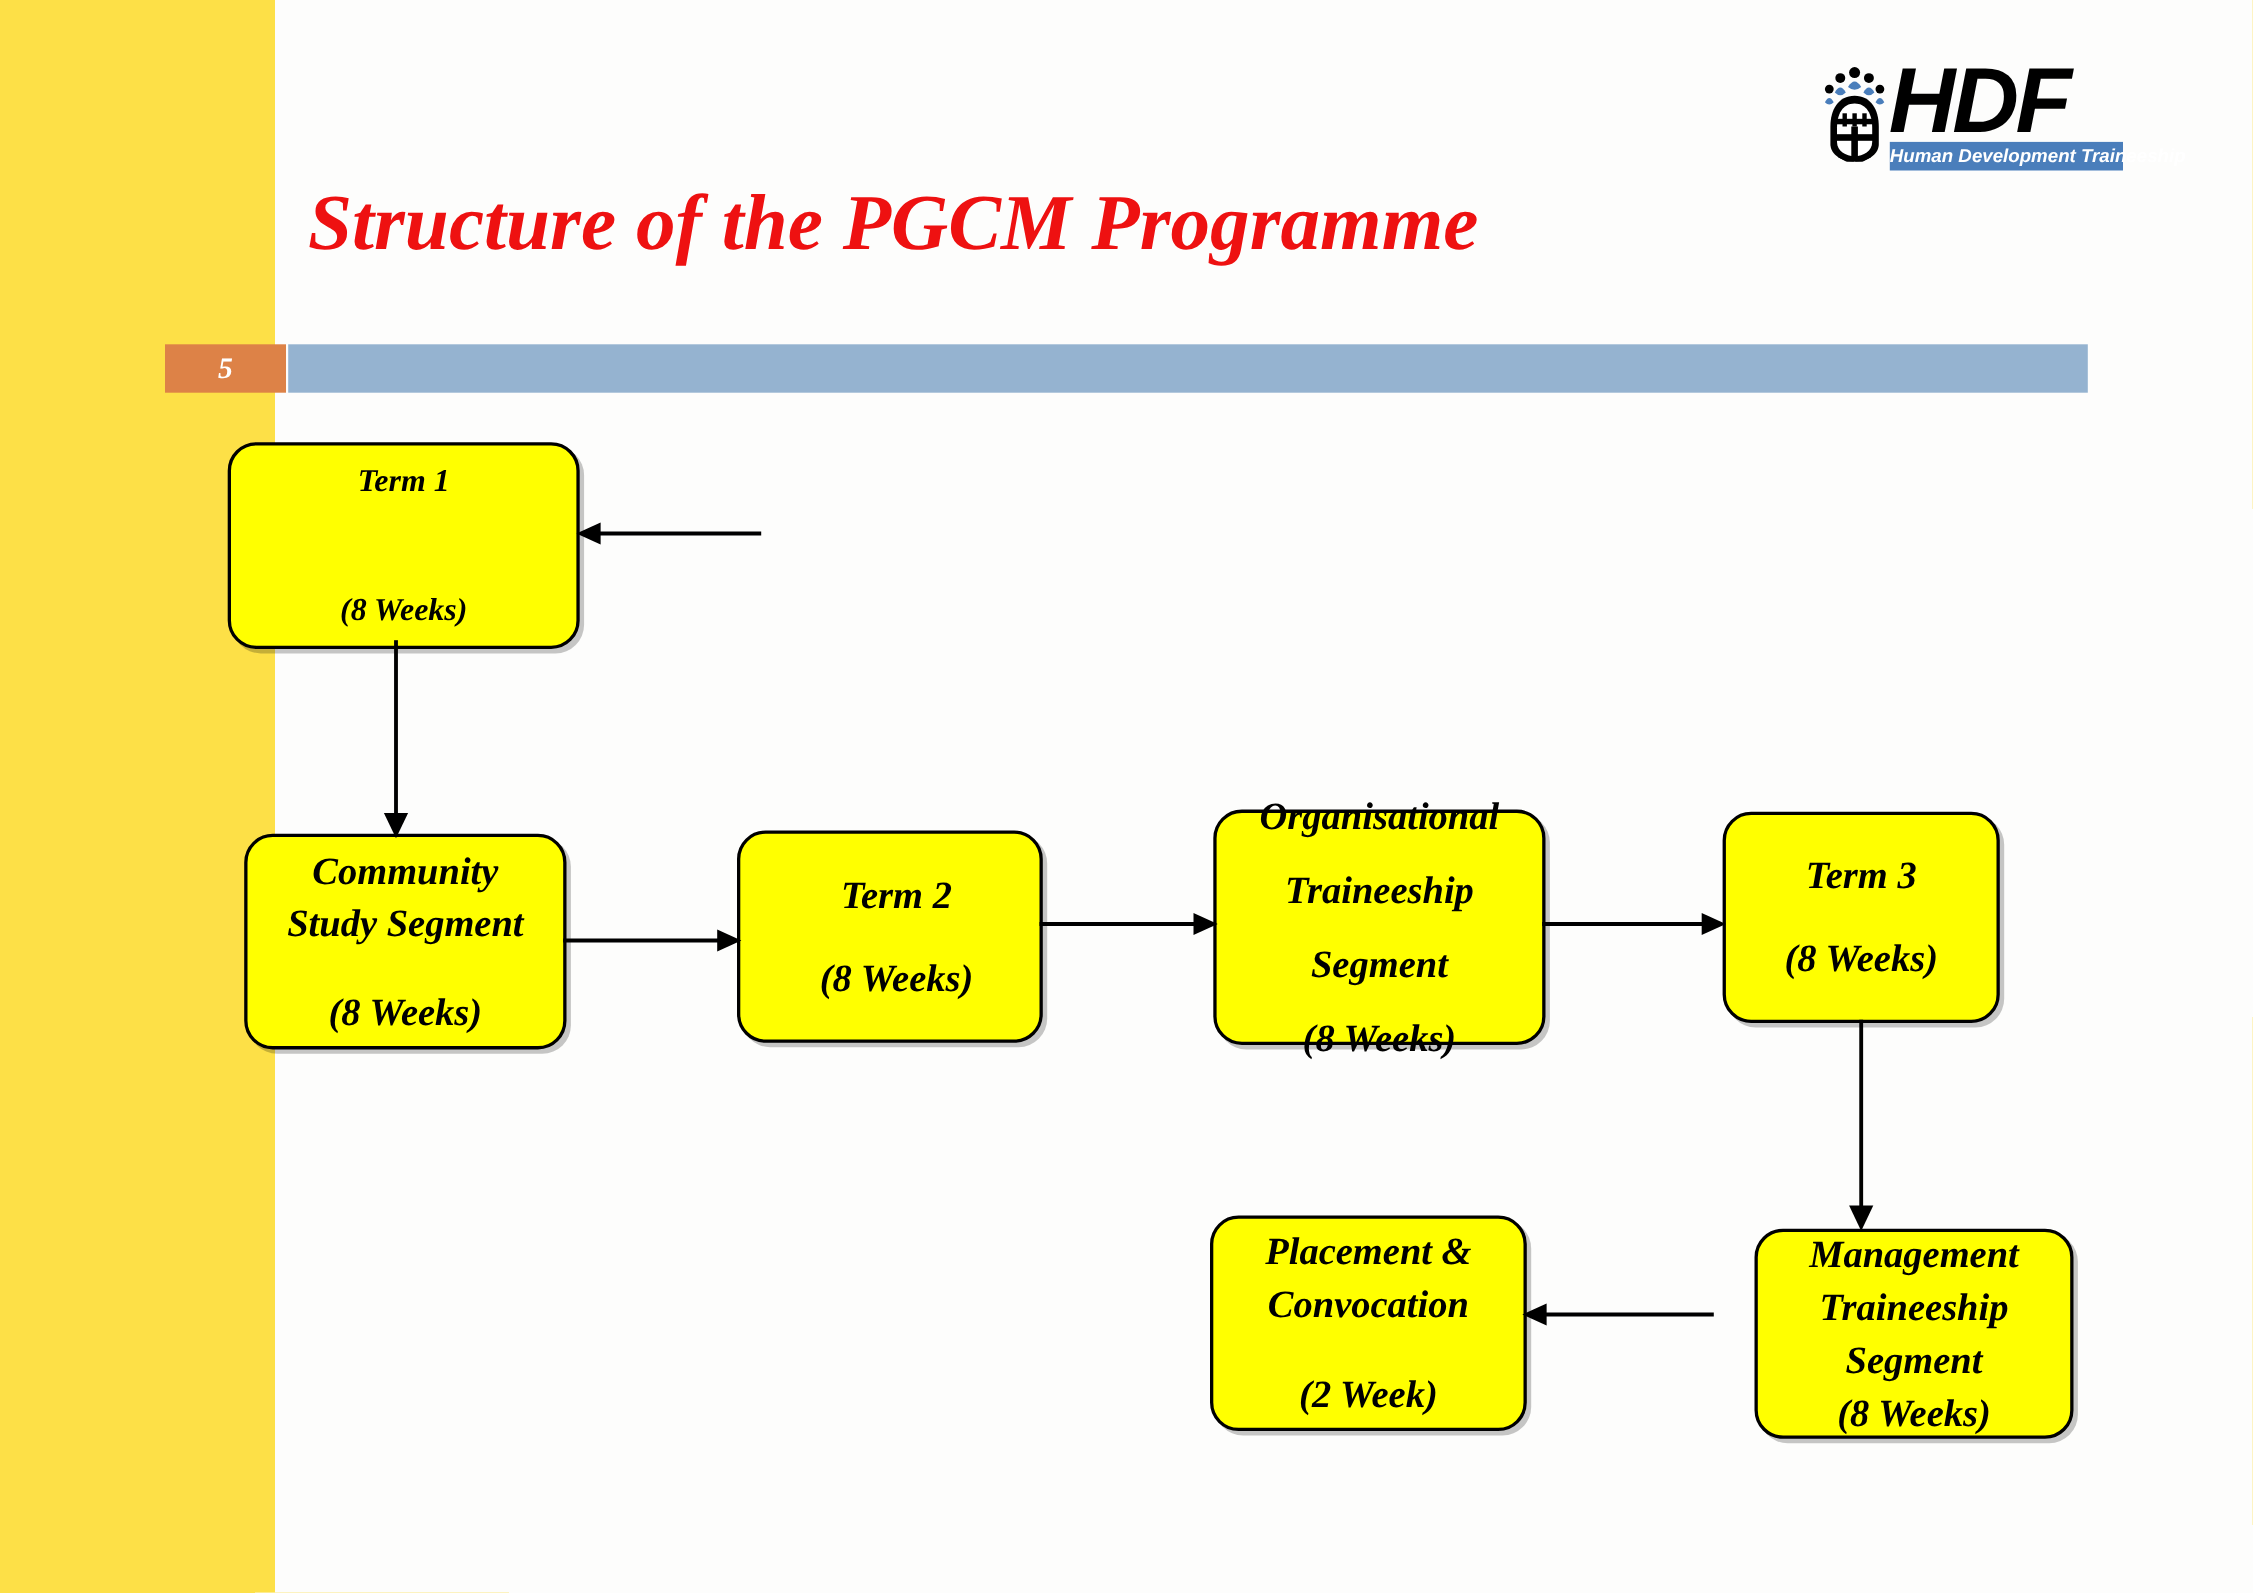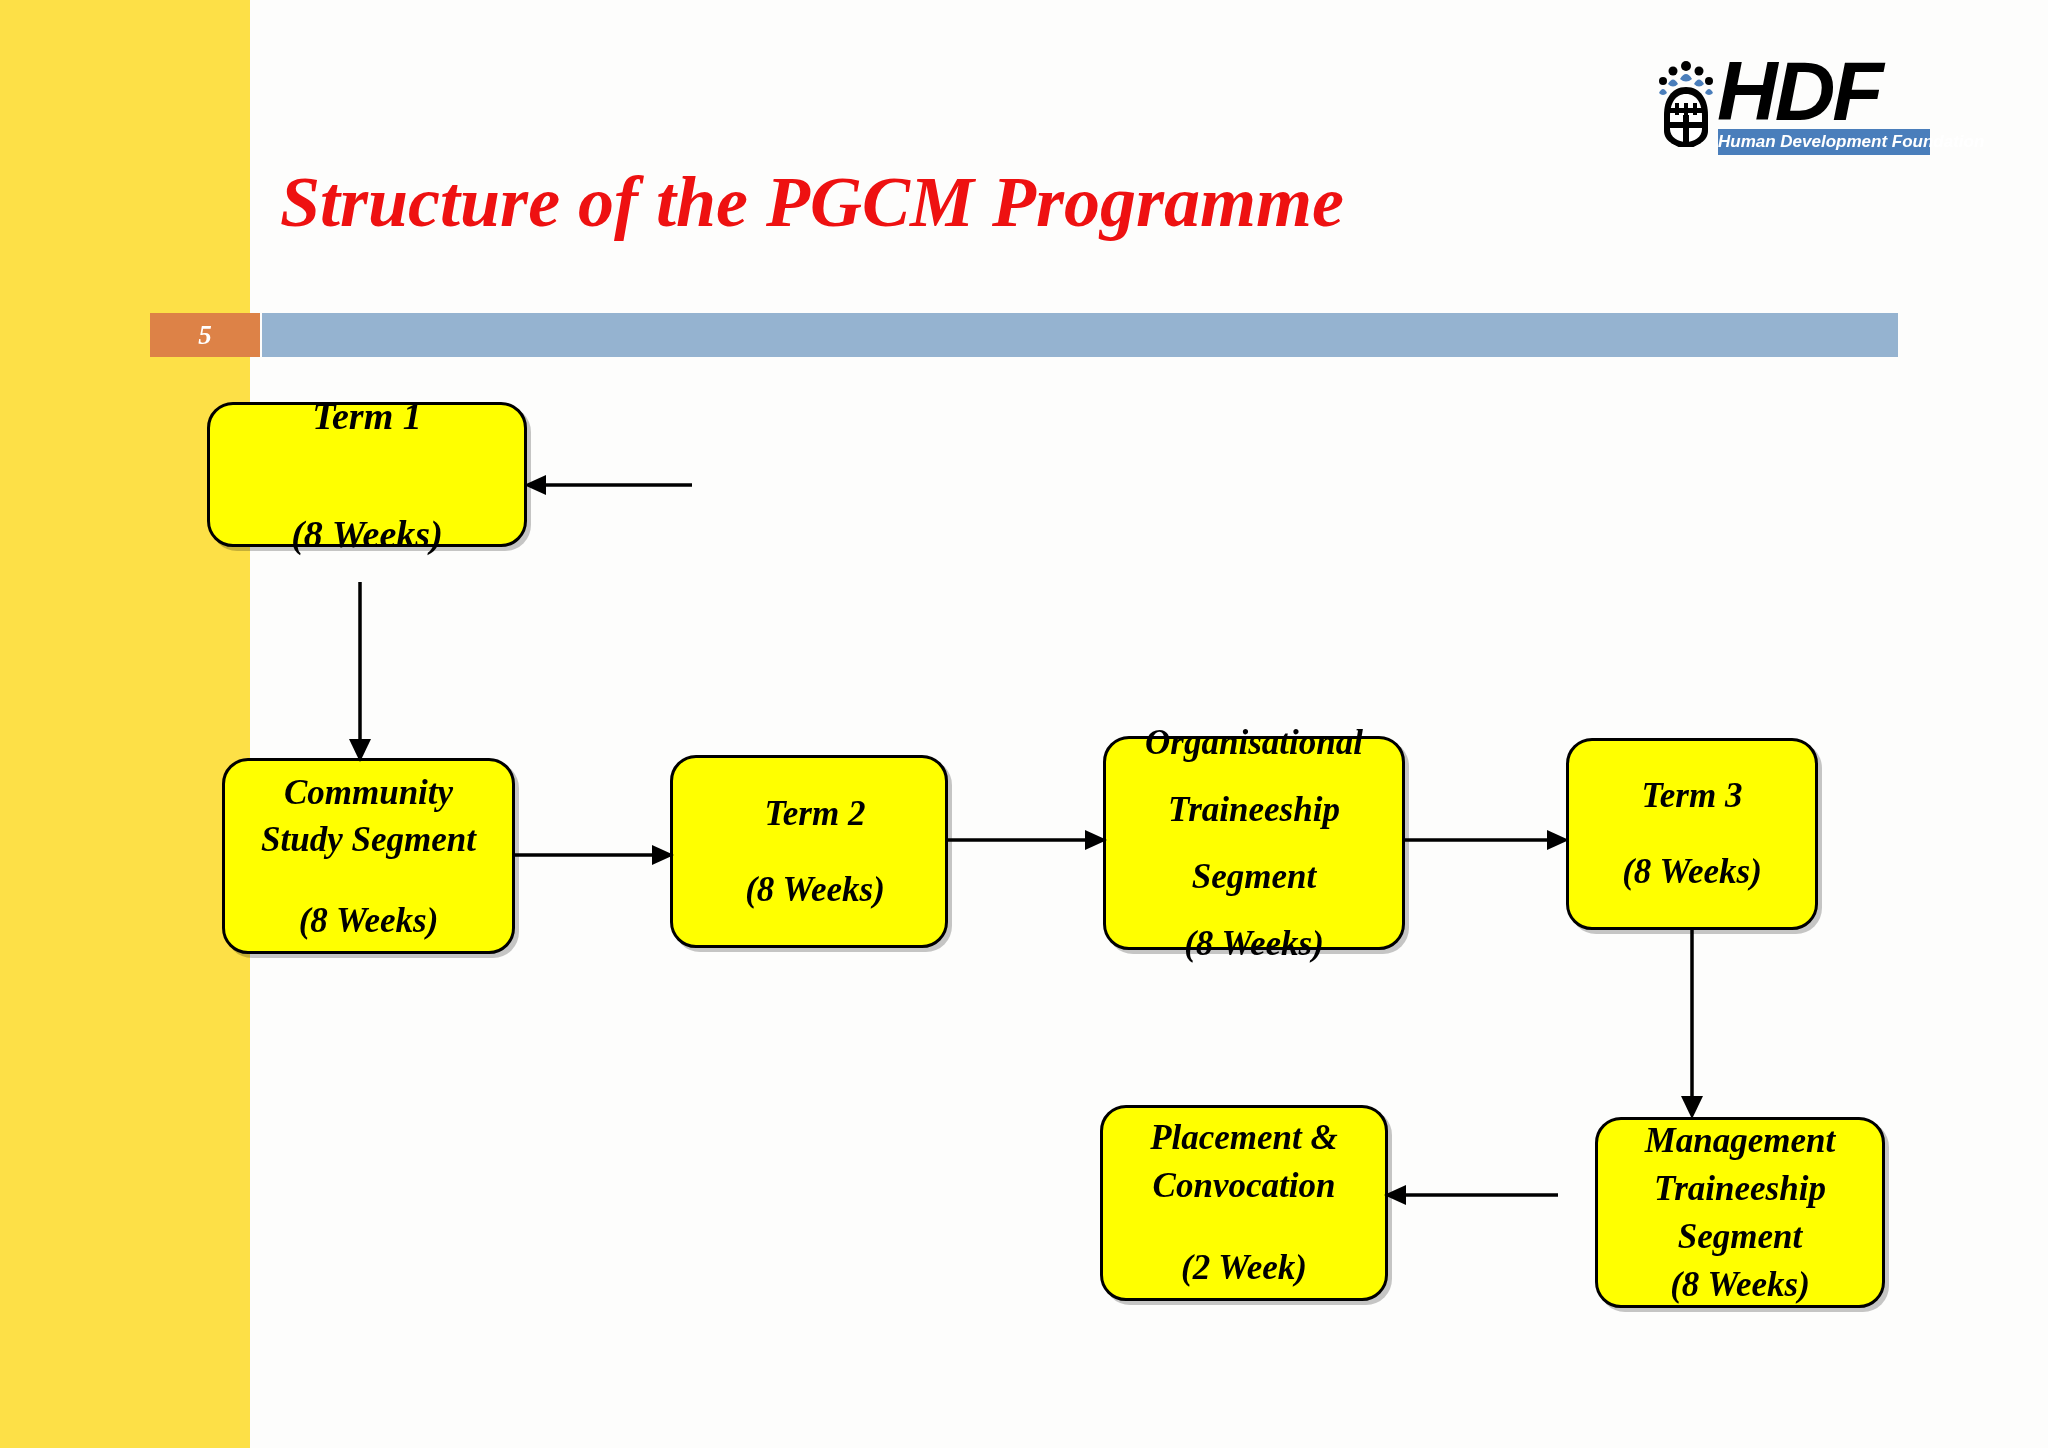--- a/index.html
+++ b/index.html
@@ -128,21 +128,21 @@
     box-shadow: 4px 4px 0 rgba(0,0,0,0.22);
   }
   .node .line {
     display: block;
     white-space: nowrap;
   }
   .node.tight .line + .line { margin-top: 2px; }
   .node.mixed .line + .line { margin-top: 2px; }
   .node.mixed .line.gap { margin-top: 36px; }
 
-  .n-term1      { left: 207px;  top: 402px;  width: 320px; height: 145px; font-size: 38px; line-height: 40px; gap: 42px; }
+  .n-term1      { left: 207px;  top: 402px;  width: 320px; height: 188px; font-size: 29px; line-height: 40px; gap: 42px; }
   .n-orient     { left: 688px;  top: 386px;  width: 270px; height: 192px; font-size: 35px; line-height: 40px; }
   .n-community  { left: 222px;  top: 758px;  width: 293px; height: 196px; font-size: 35px; line-height: 45px; }
   .n-term2      { left: 670px;  top: 755px;  width: 278px; height: 193px; font-size: 35px; line-height: 40px; padding-left: 12px; }
   .n-orgtrain   { left: 1103px; top: 736px;  width: 302px; height: 214px; font-size: 35px; line-height: 46px; gap: 19px; }
   .n-term3      { left: 1566px; top: 738px;  width: 252px; height: 192px; font-size: 35px; line-height: 40px; }
   .n-placement  { left: 1100px; top: 1105px; width: 288px; height: 196px; font-size: 35px; line-height: 46px; }
   .n-mgmttrain  { left: 1550px; top: 1117px; width: 290px; height: 191px; font-size: 35px; line-height: 46px; margin-left: 45px; }
 
   
   .conn { position: absolute; }
@@ -180,21 +180,21 @@
         <rect x="20" y="44" width="4" height="12" fill="#000000"></rect>
         <rect x="29" y="44" width="4" height="12" fill="#000000"></rect>
         <rect x="38" y="44" width="4" height="12" fill="#000000"></rect>
         <rect x="28" y="56" width="6" height="30" fill="#000000"></rect>
         <rect x="14" y="63" width="34" height="6" fill="#000000"></rect>
         <path d="M31 88 L16 78 L16 84 L31 92 L46 84 L46 78 Z" fill="#000000"></path>
       </svg>
     </div>
     <div class="logo-hdf">HDF</div>
     <div class="logo-band">
-      <span>Human Development Foundation</span>
+      <span>Human Development Traineeship</span>
     </div>
   </div>
 
   <div class="slide-title">Structure of the PGCM Programme</div>
 
   <div class="num-badge">
     <span>5</span>
   </div>
   <div class="accent-bar"></div>
 

